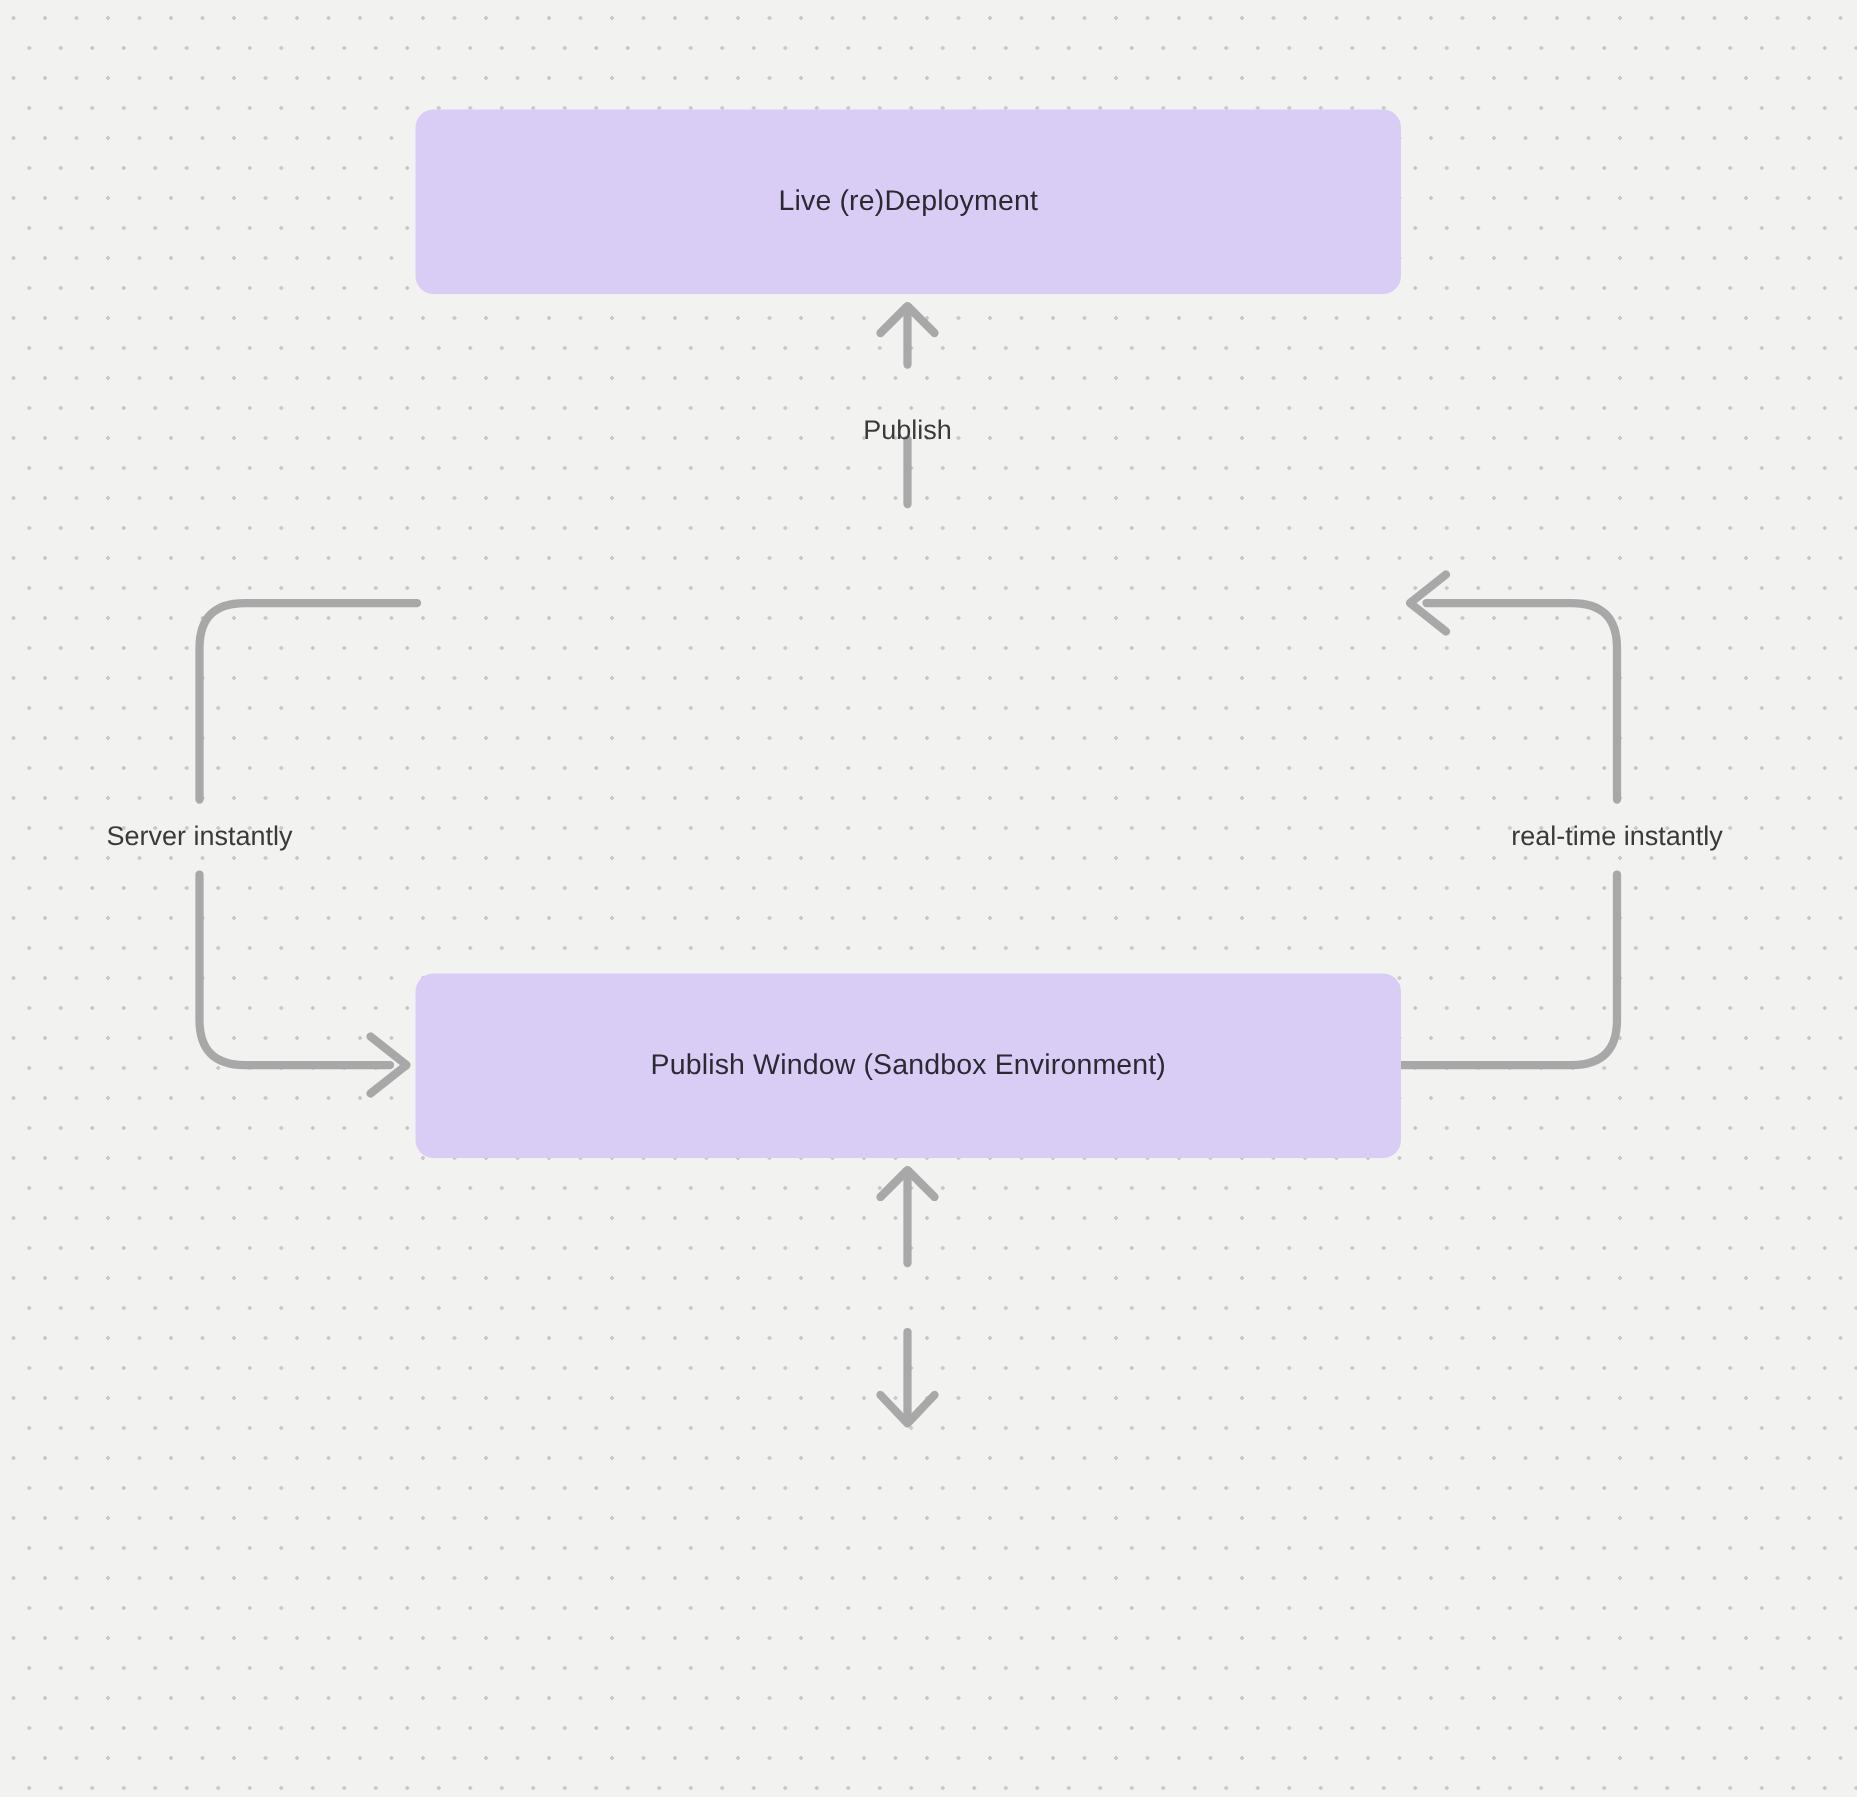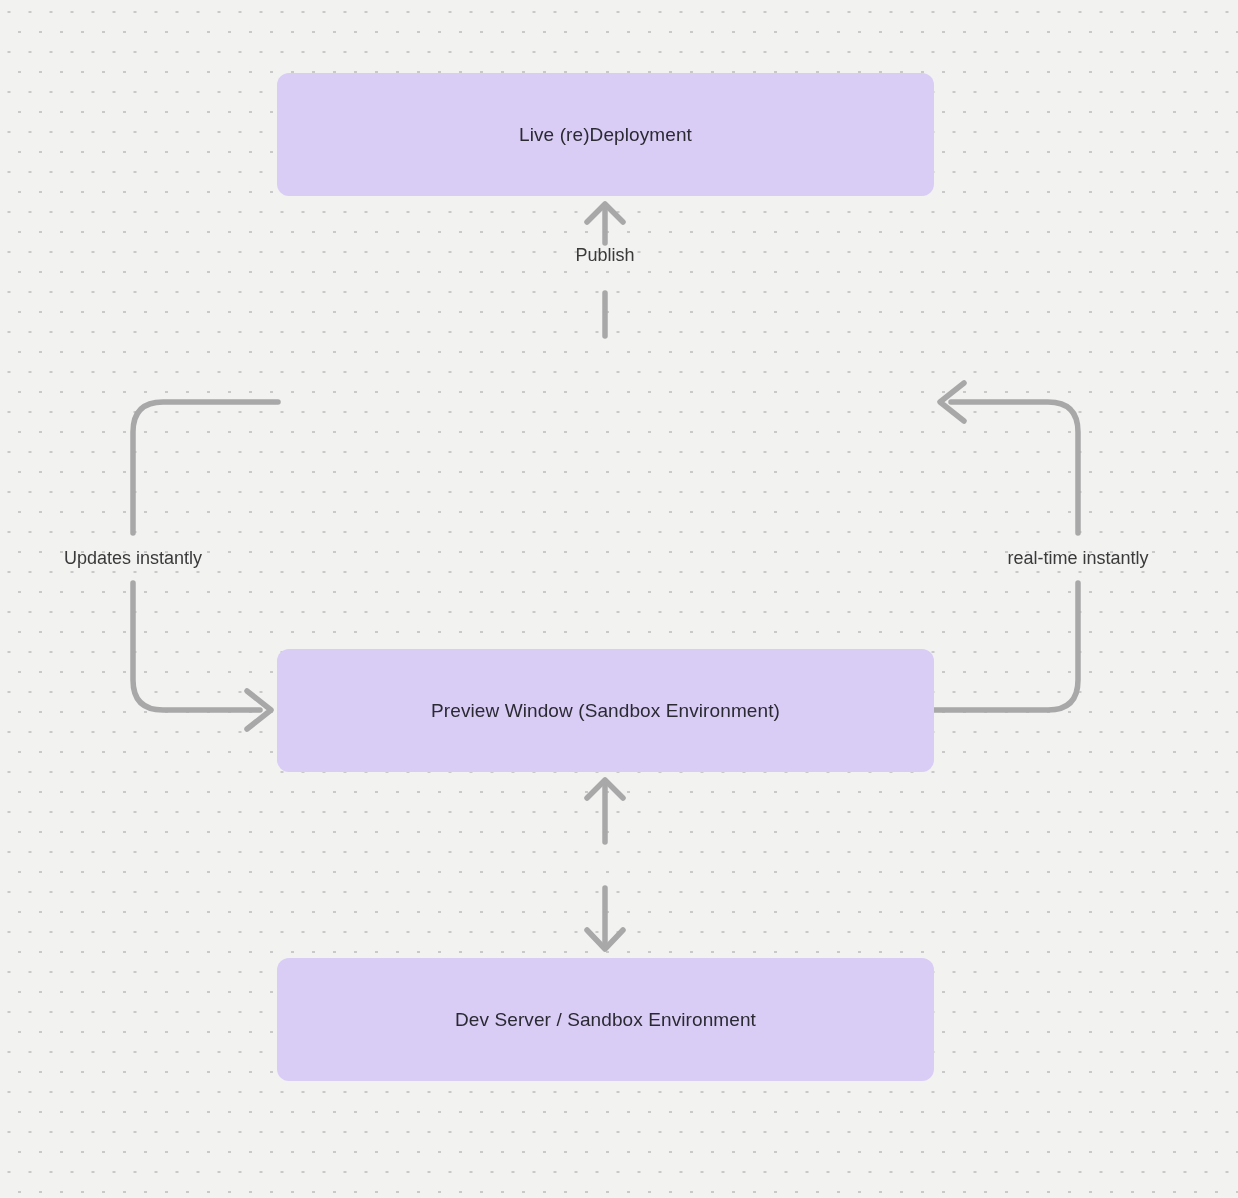--- a/index.html
+++ b/index.html
@@ -87,23 +87,20 @@
       <path d="M587 798 L605 780 L623 798"></path>
       <path d="M605 888 V944"></path>
       <path d="M587 930 L605 949 L623 930"></path>
     </g>
   </svg>
 
   <div class="node" style="top:73px">
     <span>Live (re)Deployment</span>
   </div>
   <div class="node" style="top:649px">
-    <span>Preview Window (Sandbox Environment)</span>
-  </div>
-  <div class="node" style="top:958px">
-    <span>Dev Server / Sandbox Environment</span>
+    <span>Publish Window (Sandbox Environment)</span>
   </div>
 
-  <div class="edge-label" style="left:605px;  top:255px">Publish</div>
-  <div class="edge-label" style="left:133px;  top:558px">Updates instantly</div>
+  <div class="edge-label" style="left:605px;  top:287px">Publish</div>
+  <div class="edge-label" style="left:133px;  top:558px">Server instantly</div>
   <div class="edge-label" style="left:1078px; top:558px">real-time instantly</div>
 
 </div>
 
 </body></html>

